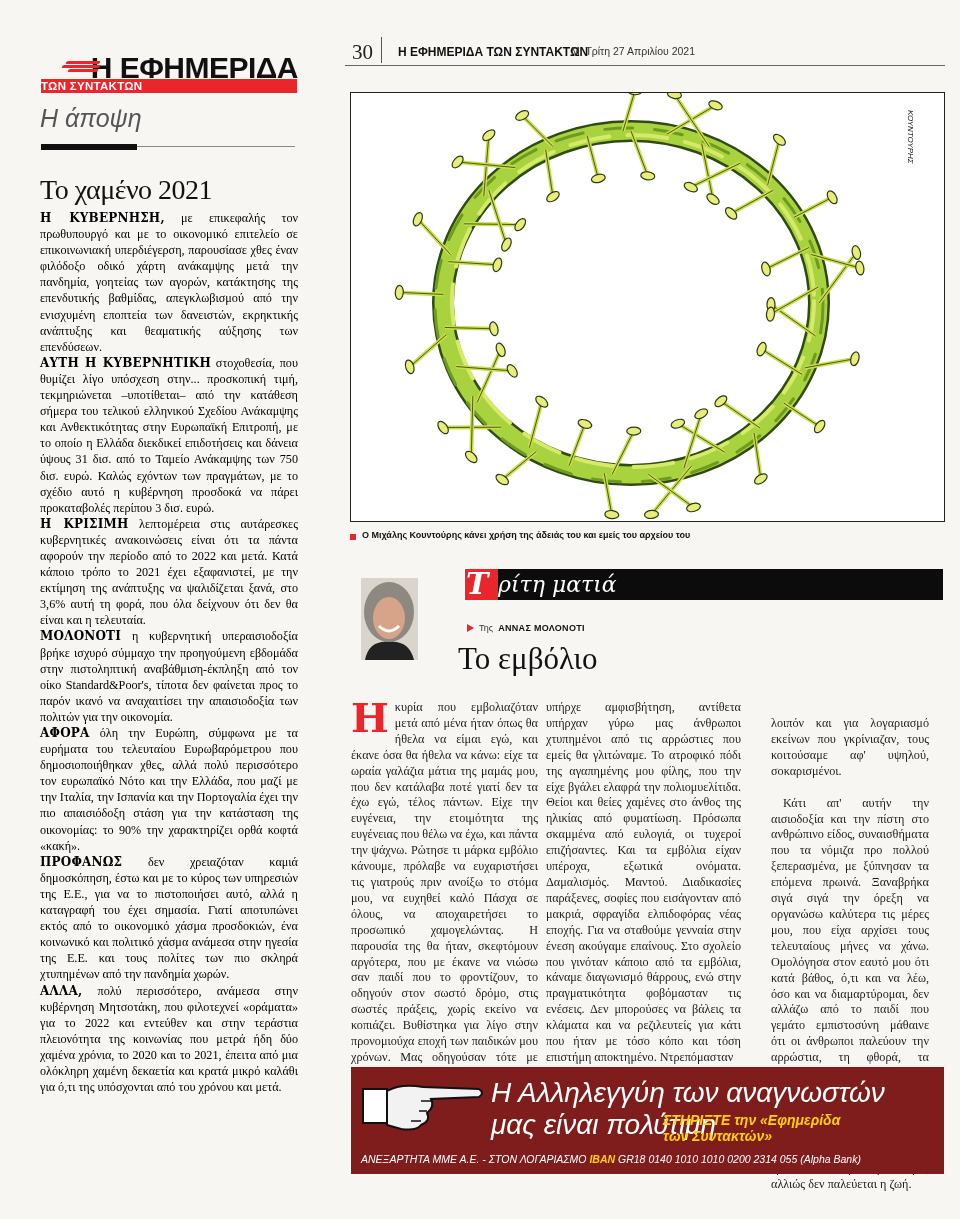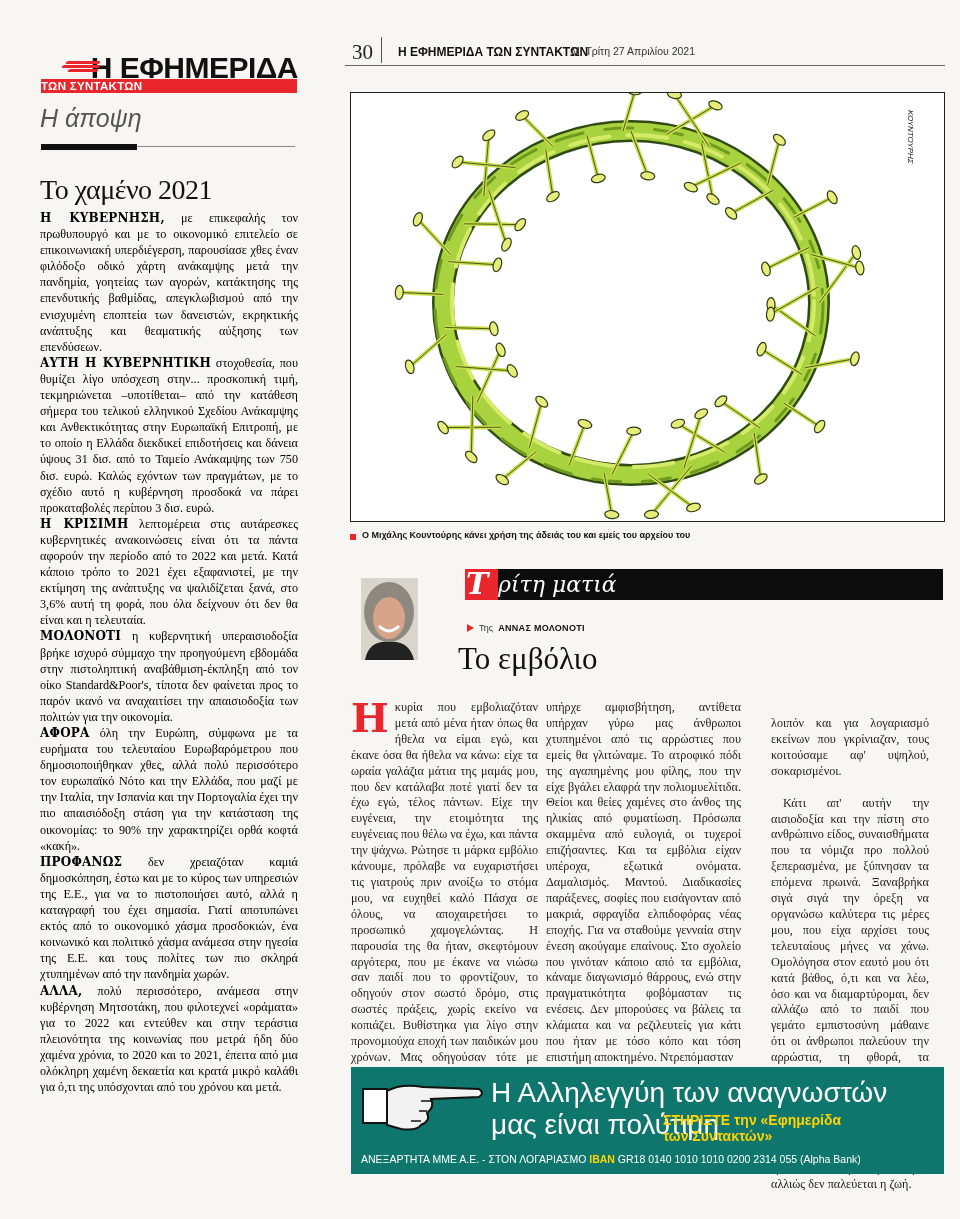--- a/index.html
+++ b/index.html
@@ -65,21 +65,21 @@
 
   .text-col { font-size:12.2px; line-height:15.9px; text-align:justify; font-family:"Liberation Serif", serif; color:#1c1c1c; }
   .c1 { left:351px; top:700px; width:187px; }
   .c2 { left:546px; top:700px; width:195px; }
   .c3 { left:755px; top:700px; width:190px; }
   .dropcap { float:left; color:#e8262b; font-size:40px; line-height:32px; font-weight:bold; margin:2px 6px 0 0; font-family:"DejaVu Serif", serif; }
   .text-col p { margin:16px; }
   .indent { text-indent:12px; }
 
   
-  .ad { left:351px; top:1067px; width:593px; height:107px; background:#0f766e; color:#fff; font-family:"Liberation Sans", sans-serif; }
+  .ad { left:351px; top:1067px; width:593px; height:107px; background:#7f1d1d; color:#fff; font-family:"Liberation Sans", sans-serif;font-style:italic; }
   .ad-hand { position:absolute; left:10px; top:10px; width:125px; height:60px; }
   .ad-line1 { position:absolute; left:140px; top:10px; font-size:28px; }
   .ad-line2 { position:absolute; left:140px; top:42px; font-size:28px; }
   .ad-cta { position:absolute; left:312px; top:45px; color:#ffd200; font-weight:bold; font-size:14px; line-height:16px; width:200px; }
   .ad-foot { position:absolute; left:10px; top:86px; font-size:10.5px; white-space:nowrap; }
   .ad-foot .iban { color:#ffd200; font-weight:bold; }
 </style>
 </head>
 <body>
 

